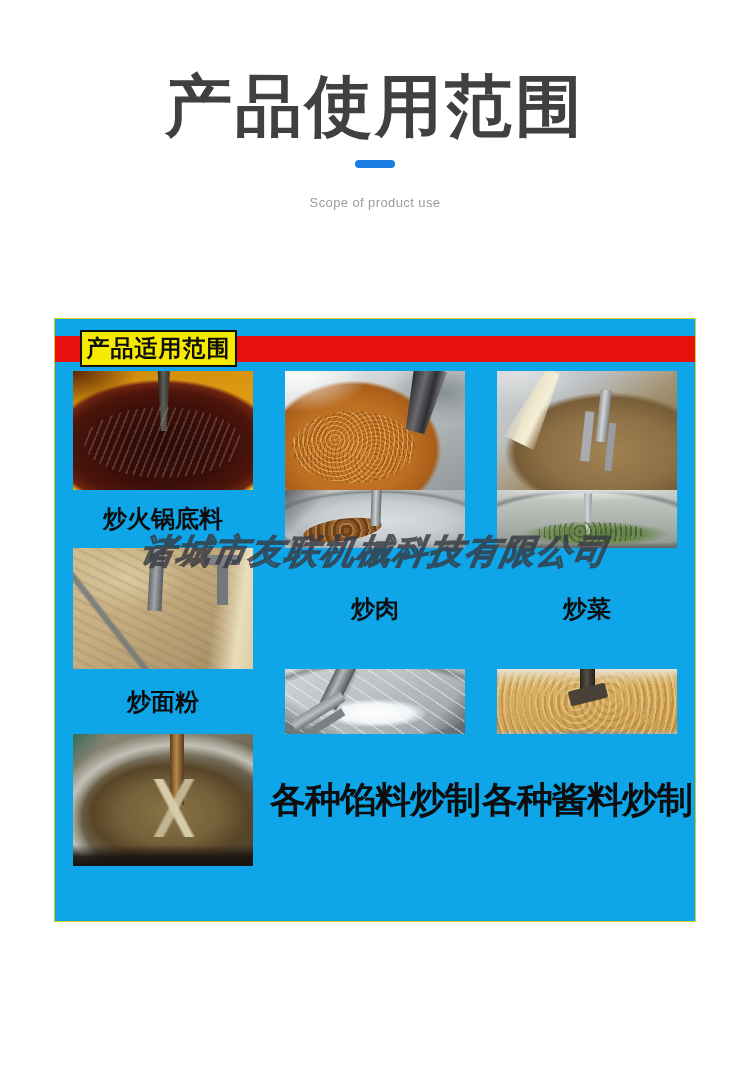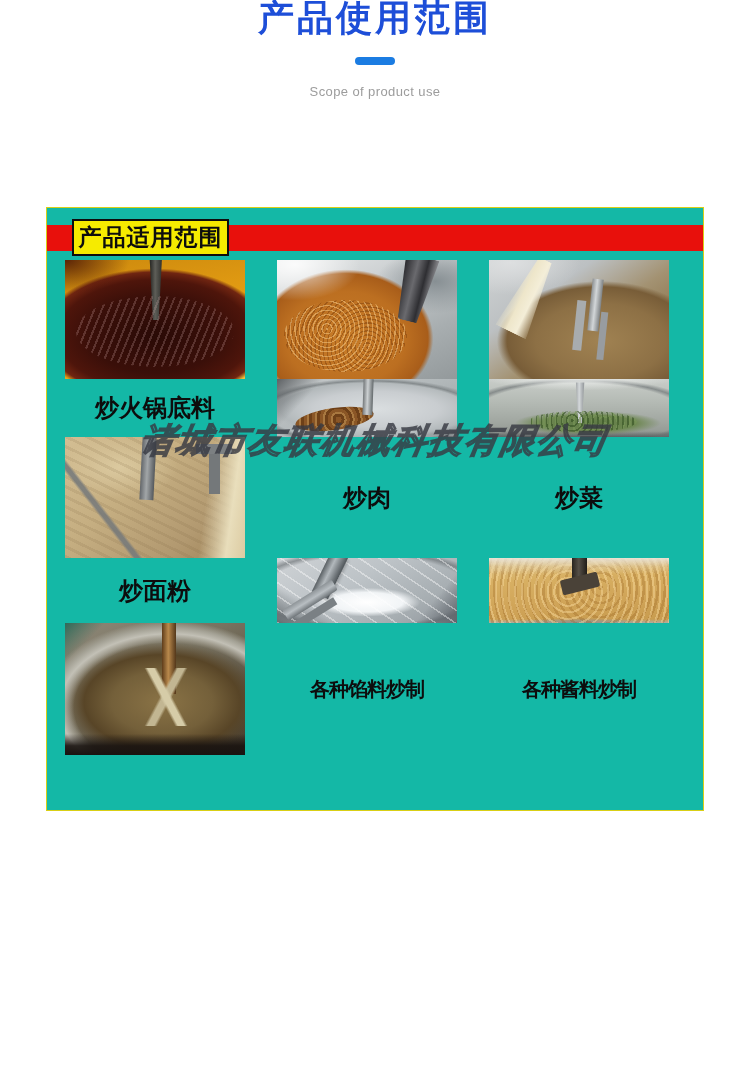--- a/index.html
+++ b/index.html
@@ -4,48 +4,48 @@
 <style>
   html,body{margin:0;padding:0;}
   body{
     width:750px;height:1069px;background:#ffffff;overflow:hidden;
     font-family:"Liberation Sans","DejaVu Sans",sans-serif;
     -webkit-font-smoothing:antialiased;
   }
   
   .header{text-align:center;}
   .page-title{
-    margin:0;line-height:1;
-    font-size:36px;font-weight:900;color:#1d4ed8;letter-spacing:3px;
+    margin:0;padding-top:72px;line-height:1;
+    font-size:67px;font-weight:900;color:#404040;letter-spacing:3px;
   }
   .title-dash{width:40px;height:8px;border-radius:4px;background:#1b7ce2;margin:21px auto 0;}
-  .page-subtitle{margin-top:19px;font-size:13px;color:#9c9c9c;letter-spacing:.4px;}
+  .page-subtitle{margin-top:27px;font-size:13px;color:#9c9c9c;letter-spacing:.4px;}
 
   
   .panel{
     position:relative;width:640px;height:602px;margin:109px auto 0;
-    background:#14b8a6;outline:1px solid #d9cf15;padding-left:16px;
+    background:#0ea5e9;outline:1px solid #d9cf15;
   }
   .banner-stripe{position:absolute;top:17px;left:0;width:100%;height:26px;background:#e8100c;}
   .banner-label{
     position:absolute;top:11px;left:25px;width:157px;height:37px;box-sizing:border-box;
     background:#f6eb00;border:2px solid #0d0d0d;z-index:2;
     display:flex;align-items:center;justify-content:center;
     font-size:23px;font-weight:800;color:#0d0d0d;letter-spacing:1px;white-space:nowrap;
   }
   .grid{
     position:absolute;top:52px;left:18px;width:604px;z-index:1;
     display:grid;grid-template-columns:180px 180px 180px;column-gap:32px;
     grid-template-rows:119px 58px 121px 65px 132px 55px;
   }
   .cap{
     display:flex;align-items:center;justify-content:center;
     font-size:24px;font-weight:800;color:#0d0d0d;white-space:nowrap;
   }
-  .cap-sm{font-size:20px;letter-spacing:-1px;}
+  .cap-sm{font-size:36px;letter-spacing:-1px;}
   .watermark{
     position:absolute;top:210px;left:50%;z-index:5;white-space:nowrap;
     transform:translateX(-50%) skewX(-10deg);
     font-family:"DejaVu Serif","Liberation Serif",serif;font-style:italic;font-weight:700;
     font-size:34px;letter-spacing:2px;color:rgba(70,72,82,.12);
     -webkit-text-stroke:1.3px rgba(55,57,66,.8);
   }
 
   
   .photo{position:relative;width:100%;height:100%;overflow:hidden;}

